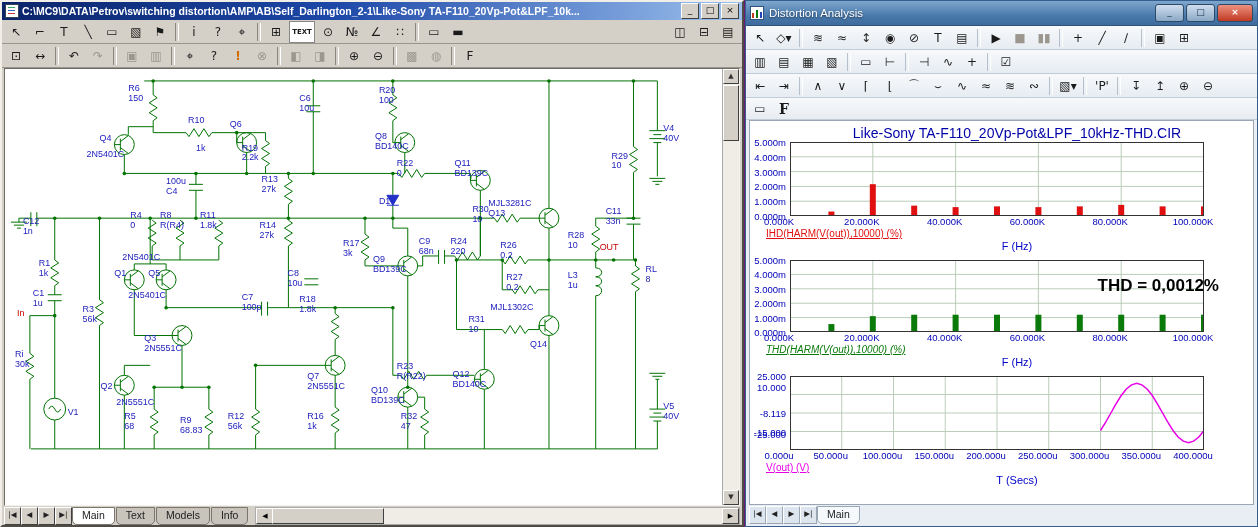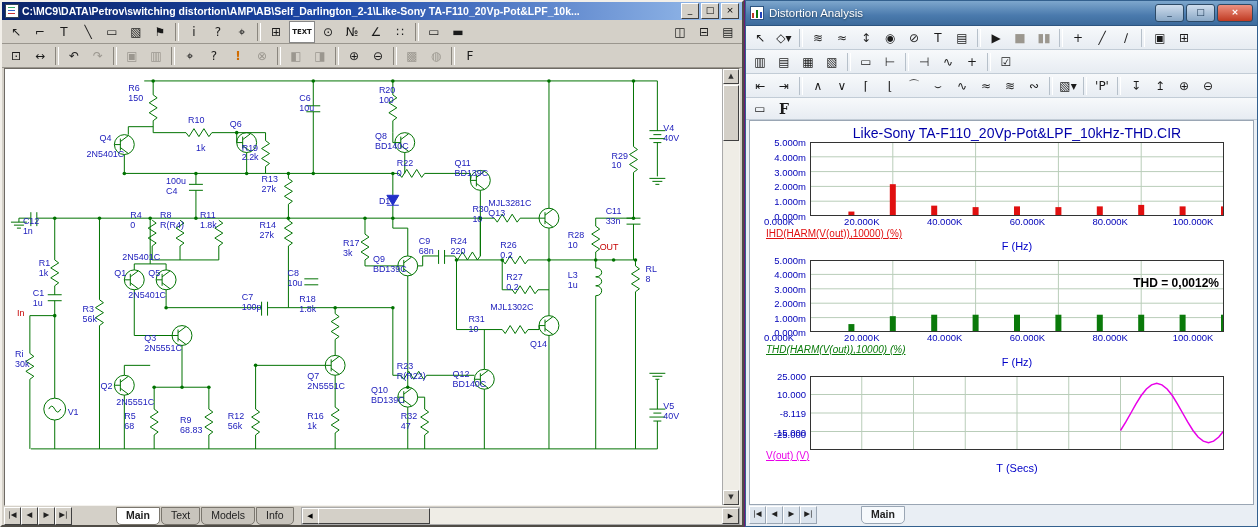--- a/index.html
+++ b/index.html
@@ -33,21 +33,21 @@
   .sarrow{height:15px;width:100%;background:#d4d0c8;border:1px solid;border-color:#fff #404040 #404040 #fff;
     font-size:7px;text-align:center;line-height:13px;color:#333;box-sizing:border-box;font-family:"DejaVu Sans",sans-serif;}
   .sarrow.bot{position:absolute;bottom:0;}
   .vthumb{position:absolute;top:16px;left:0;width:100%;height:56px;background:#d4d0c8;
     border:1px solid;border-color:#fff #404040 #404040 #fff;box-sizing:border-box;}
   .bbar{position:absolute;left:2px;right:2px;bottom:0;height:18px;display:flex;align-items:stretch;background:#d4d0c8;}
   .navb{width:17px;border:1px solid;border-color:#fff #404040 #404040 #fff;background:#d4d0c8;
     font-size:7.5px;line-height:14px;text-align:center;color:#222;box-sizing:border-box;font-family:"DejaVu Sans",sans-serif;}
   .tab{padding:0 9px;font-size:10.5px;line-height:15px;border:1px solid #7a766e;background:#c8c4bc;color:#222;
     border-radius:0 0 5px 5px;margin-right:1px;}
-  .tab.active{background:#fff;font-weight:bold;margin-left:44px;}
+  .tab.active{background:#fff;font-weight:normal;}
   .hscroll{flex:1;position:relative;background:#efede6;border:1px solid #aaa;margin-left:6px;}
   .hthumb{position:absolute;left:16px;top:0;bottom:0;width:110px;background:#d4d0c8;
     border:1px solid;border-color:#fff #404040 #404040 #fff;}
   .harrow{position:absolute;top:0;bottom:0;width:15px;background:#d4d0c8;border:1px solid;
     border-color:#fff #404040 #404040 #fff;font-size:7px;text-align:center;line-height:14px;font-family:"DejaVu Sans",sans-serif;}
   .harrow.l{left:0;} .harrow.r{right:0;}
 
   
   .titlebar-r{height:24px;background:linear-gradient(#7ea7cd,#4a7aad 60%,#3d6b9c);display:flex;align-items:center;
     padding:0 4px;gap:5px;border-bottom:1px solid #2d5480;}
@@ -57,29 +57,29 @@
   .abtn.close{background:linear-gradient(#ed9180,#c03a22);width:34px;color:#fff;font-weight:bold;}
   .tbar.r{background:linear-gradient(#f7f9fb,#e7ecf2);border-bottom:1px solid #c2ccd6;}
   .tbar.r .tbsep{border-left-color:#b6c0ca;border-right-color:#fff;}
   .tbar.small{height:22px;}
   .fontF{font-family:"DejaVu Serif",serif;font-size:14px;font-weight:bold;}
 
   .charts-panel{position:absolute;left:3px;right:3px;top:119px;bottom:21px;background:#fff;
     border:1px solid #9aa6b4;overflow:hidden;padding-top:2px;}
   .chart-block{position:relative;}
   .chart-title{margin-left:60px;width:414px;text-align:center;font-size:14px;color:#0000a8;padding:2px 0 1px;}
-  .plot-row{position:relative;margin-left:60px;width:414px;}
+  .plot-row{position:relative;margin-left:40px;width:414px;}
   .plot-svg{display:block;background:#fff;}
   .ylab{position:absolute;left:-62px;width:58px;text-align:right;font-size:9.5px;color:#0000b8;
     transform:translateY(-50%);white-space:nowrap;}
   .xlabs{position:relative;margin-left:29px;width:414px;height:12px;}
   .xlab{position:absolute;top:0;font-size:9.5px;color:#0000b8;transform:translateX(-50%);white-space:nowrap;}
   .trace-label{margin-left:16px;font-size:10px;text-decoration:underline;line-height:12px;}
   .axis-label{margin-left:60px;width:414px;text-align:center;font-size:11px;color:#0000c8;line-height:12px;}
-  .chart-annotation{position:absolute;right:34px;top:16px;font-weight:bold;font-size:12px;color:#000;}
+  .chart-annotation{position:absolute;right:34px;top:16px;font-weight:bold;font-size:17px;color:#000;}
   .bbar.r{background:#e9eef4;left:3px;right:3px;bottom:2px;}
   .bbar.r .navb{background:#dde5ee;border-color:#fff #9aa6b4 #9aa6b4 #fff;}
   .bbar.r .tab{background:#f6f9fc;border-color:#9aa6b4;}
 
   
   .wire{stroke:#007200;fill:none;stroke-width:1;}
   .sym{stroke:#007200;fill:none;stroke-width:1;}
   .dot{fill:#007200;stroke:none;}
   .diode{fill:#2230c8;stroke:#2230c8;}
   .slab{font-family:"Liberation Sans",sans-serif;font-size:9px;fill:#2121bd;}
@@ -611,21 +611,21 @@
             <span class="xlab" style="left: 248.4px;">60.000K</span>
             <span class="xlab" style="left: 331.2px;">80.000K</span>
             <span class="xlab" style="left: 414px;">100.000K</span>
           </div>
           <div class="trace-label" style="color: rgb(10, 122, 10); font-style: italic;">THD(HARM(V(out)),10000) (%)</div>
           <div class="axis-label">F (Hz)</div>
         </div>
         <div class="chart-block" style="padding-top: 8px;">
           <div class="plot-row" style="height: 74px;">
             <span class="ylab" style="top: 0px;">25.000</span>
-            <span class="ylab" style="top: 18px;">10.000</span>
+            <span class="ylab" style="top: 11px;">10.000</span>
             <span class="ylab" style="top: 37px;">-8.119</span>
             <span class="ylab" style="top: 55.5px;">-15.000</span>
             <span class="ylab" style="top: 58px;">-25.000</span>
             <svg width="414" height="74" class="plot-svg">
               <line x1="0" y1="0" x2="0" y2="74" stroke="#b9cdb9" stroke-width="1"></line>
               <line x1="51.75" y1="0" x2="51.75" y2="74" stroke="#b9cdb9" stroke-width="1"></line>
               <line x1="103.5" y1="0" x2="103.5" y2="74" stroke="#b9cdb9" stroke-width="1"></line>
               <line x1="155.25" y1="0" x2="155.25" y2="74" stroke="#b9cdb9" stroke-width="1"></line>
               <line x1="207" y1="0" x2="207" y2="74" stroke="#b9cdb9" stroke-width="1"></line>
               <line x1="258.75" y1="0" x2="258.75" y2="74" stroke="#b9cdb9" stroke-width="1"></line>
@@ -634,20 +634,31 @@
               <line x1="414" y1="0" x2="414" y2="74" stroke="#b9cdb9" stroke-width="1"></line>
               <line x1="0" y1="0" x2="414" y2="0" stroke="#b9cdb9" stroke-width="1"></line>
               <line x1="0" y1="18.5" x2="414" y2="18.5" stroke="#b9cdb9" stroke-width="1"></line>
               <line x1="0" y1="37" x2="414" y2="37" stroke="#b9cdb9" stroke-width="1"></line>
               <line x1="0" y1="55.5" x2="414" y2="55.5" stroke="#b9cdb9" stroke-width="1"></line>
               <line x1="0" y1="74" x2="414" y2="74" stroke="#b9cdb9" stroke-width="1"></line>
               <polyline points="310.5,54.5 315.7,46.2 320.9,37.0 326.0,27.8 331.2,19.5 336.4,13.0 341.5,8.9 346.7,7.4 351.9,8.9 357.1,13.0 362.3,19.5 367.4,27.8 372.6,37.0 377.8,46.2 383.0,54.5 388.1,61.0 393.3,65.1 398.5,66.6 403.6,65.1 408.8,61.0 414.0,54.5" fill="none" stroke="#e800e8" stroke-width="1.5"></polyline>
               <rect x="0.5" y="0.5" width="413" height="73" fill="none" stroke="#333"></rect>
             </svg>
           </div>
+          <div class="xlabs">
+            <span class="xlab" style="left: 0px;">0.000u</span>
+            <span class="xlab" style="left: 51.75px;">50.000u</span>
+            <span class="xlab" style="left: 103.5px;">100.000u</span>
+            <span class="xlab" style="left: 155.25px;">150.000u</span>
+            <span class="xlab" style="left: 207px;">200.000u</span>
+            <span class="xlab" style="left: 258.75px;">250.000u</span>
+            <span class="xlab" style="left: 310.5px;">300.000u</span>
+            <span class="xlab" style="left: 362.25px;">350.000u</span>
+            <span class="xlab" style="left: 414px;">400.000u</span>
+          </div>
           <div class="trace-label" style="color: rgb(232, 0, 232);">V(out) (V)</div>
           <div class="axis-label">T (Secs)</div>
         </div>
       </div>
 
     <div class="bbar r">
       <span id="rw-nav" style="display:flex">
           <div class="navb">|◀</div>
           <div class="navb">◀</div>
           <div class="navb">▶</div>

